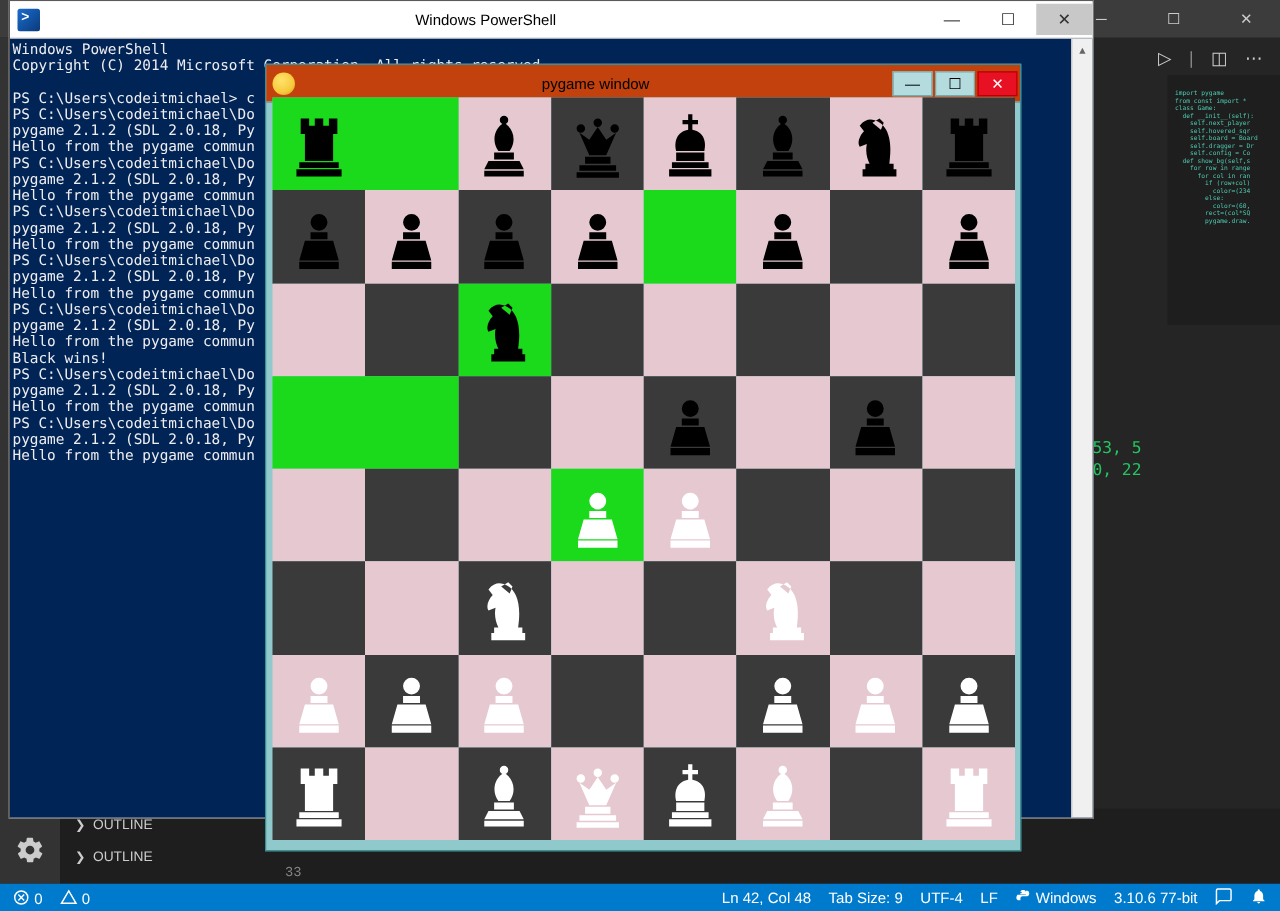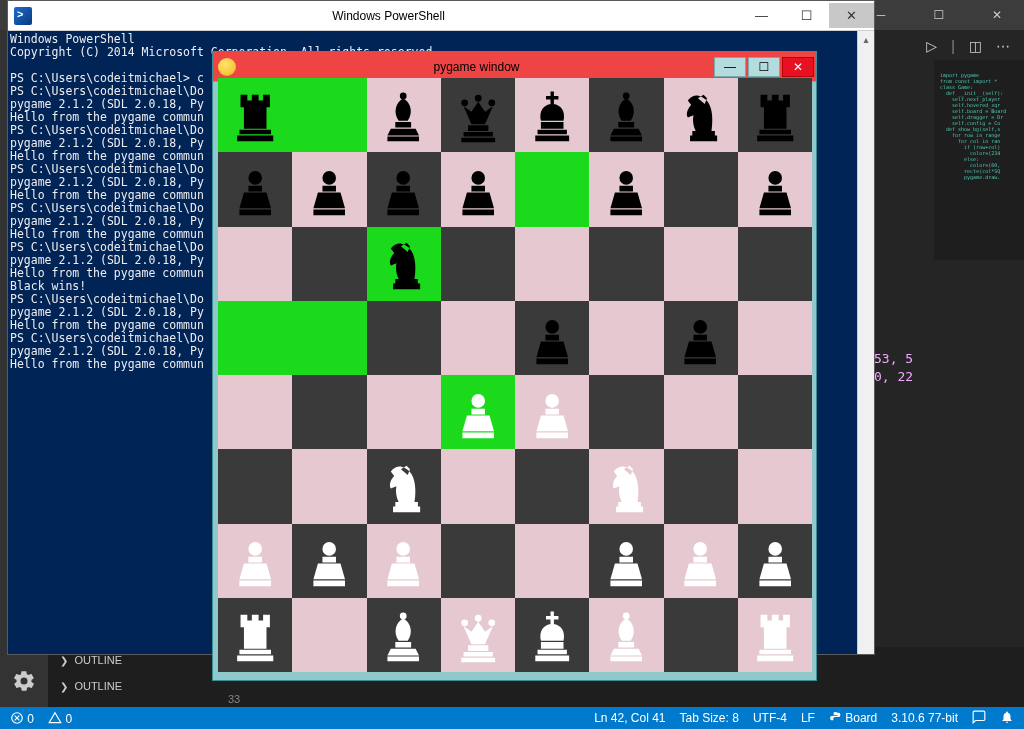--- a/index.html
+++ b/index.html
@@ -27,40 +27,40 @@
   }
   .vscode-runbar span { font-size:14px; }
   .vscode-right-minimap {
     position:absolute; top:60px; right:0; width:90px; height:200px;
     background:#1e1e1e;
     font-family:Consolas,monospace; font-size:5px; color:#4ec9b0;
     padding:6px; overflow:hidden; white-space:pre; line-height:6px;
   }
   .vscode-right-code {
     position:absolute; top:350px; right:0; width:150px;
-    font-family:Consolas,monospace; font-size:13px; color:#f0abfc;
+    font-family:Consolas,monospace; font-size:13px; color:#22c55e;
     white-space:pre; line-height:18px;
   }
   .vscode-activitybar {
     position:absolute; left:0; top:30px; bottom:22px; width:48px;
     background:#333333;
     display:flex; flex-direction:column; justify-content:flex-end; align-items:center;
     padding-bottom:10px;
   }
   .vscode-activitybar .gear { color:#ccc; }
   .vscode-panel {
     position:absolute; left:48px; right:0; bottom:22px; height:60px;
     background:#1e1e1e; color:#ccc;
     font-size:11px;
   }
   .vscode-panel .row { display:flex; align-items:center; gap:6px; height:26px; padding-left:12px;}
   .vscode-panel .chev { font-size:10px; color:#ccc;}
   .vscode-panel .lnnum {
     position:absolute; left:180px; bottom:2px;
-    color:#858585; font-size:11px; font-family:Liberation Sans, sans-serif;
+    color:#858585; font-size:11px; font-family:Liberation Mono, monospace;
   }
 
   .vscode-statusbar {
     position:absolute; left:0; right:0; bottom:0; height:22px;
     background:#007acc; color:#fff; font-size:12px;
     display:flex; align-items:center; justify-content:space-between;
     padding:0 10px;
   }
   .vscode-statusbar .group { display:flex; gap:14px; align-items:center;}
   .vscode-statusbar span { white-space:nowrap; }
@@ -113,21 +113,21 @@
     color:#eeedf0; white-space:pre; overflow:hidden;
   }
 
   
   .pg-window {
     position:absolute; left:212px; top:51px; width:605px; height:630px;
     background:#8fc9cc;
     border:1px solid #3a8e95;
   }
   .pg-titlebar {
-    height:30px; background:#ef4444;
+    height:30px; background:#c2410c;
     border-bottom:1px solid #6fb0b5;
     display:flex; align-items:center;
   }
   .pg-titlebar .icon {
     width:18px;height:18px;margin:0 5px;
     background:radial-gradient(circle at 40% 35%,#ffe36b 0%,#f7c93d 60%,#c79a12 100%);
     border-radius:50%;
     position:relative;
   }
   .pg-titlebar .title { flex:1; text-align:center; font-size:12px; color:#000;}
@@ -231,29 +231,29 @@
         <span>0</span>
       </span>
       <span>
         <svg width="14" height="14" viewBox="0 0 24 24" style="vertical-align:-2px">
             <path d="M12 3 L22 20 L2 20 Z" fill="none" stroke="#fff" stroke-width="2"></path>
           </svg>
         <span>0</span>
       </span>
     </div>
     <div class="group">
-      <span>Ln 42, Col 41</span>
-      <span>Tab Size: 8</span>
+      <span>Ln 42, Col 48</span>
+      <span>Tab Size: 9</span>
       <span>UTF-4</span>
       <span>LF</span>
       <span>
         <svg width="13" height="13" viewBox="0 0 24 24" style="vertical-align:-2px">
             <path d="M12 2c-4 0-4 3-4 3v3h8V9h-2s0 0 0 0H5s-3 0-3 4 3 4 3 4h3v-3s0-3 4-3h6s3 0 3-4-3-4-3-4h-2V5s0-3-4-3zM9 4.5a1 1 0 1 1 0 2 1 1 0 0 1 0-2z" fill="#fff"></path>
           </svg>
-        <span>Board</span>
+        <span>Windows</span>
       </span>
       <span>3.10.6 77-bit</span>
       <span>
         <svg width="14" height="14" viewBox="0 0 24 24">
             <path d="M20 2H4a2 2 0 0 0-2 2v18l4-4h14a2 2 0 0 0 2-2V4a2 2 0 0 0-2-2z" fill="none" stroke="#fff" stroke-width="2"></path>
           </svg>
       </span>
       <span>
         <svg width="14" height="14" viewBox="0 0 24 24">
             <path d="M12 22a2 2 0 0 0 2-2h-4a2 2 0 0 0 2 2zm6-6V11c0-3.1-1.6-5.6-4.5-6.3V4a1.5 1.5 0 0 0-3 0v.7C7.6 5.4 6 7.9 6 11v5l-2 2v1h16v-1l-2-2z" fill="#fff"></path>

